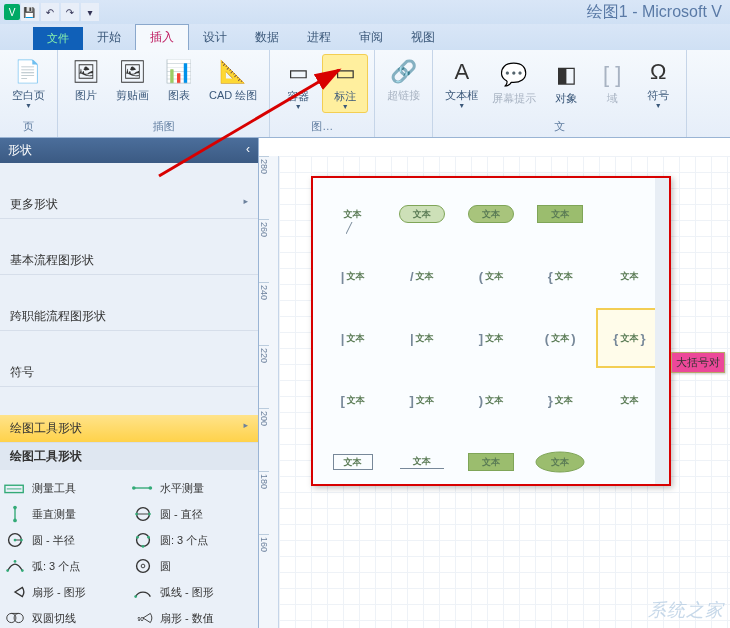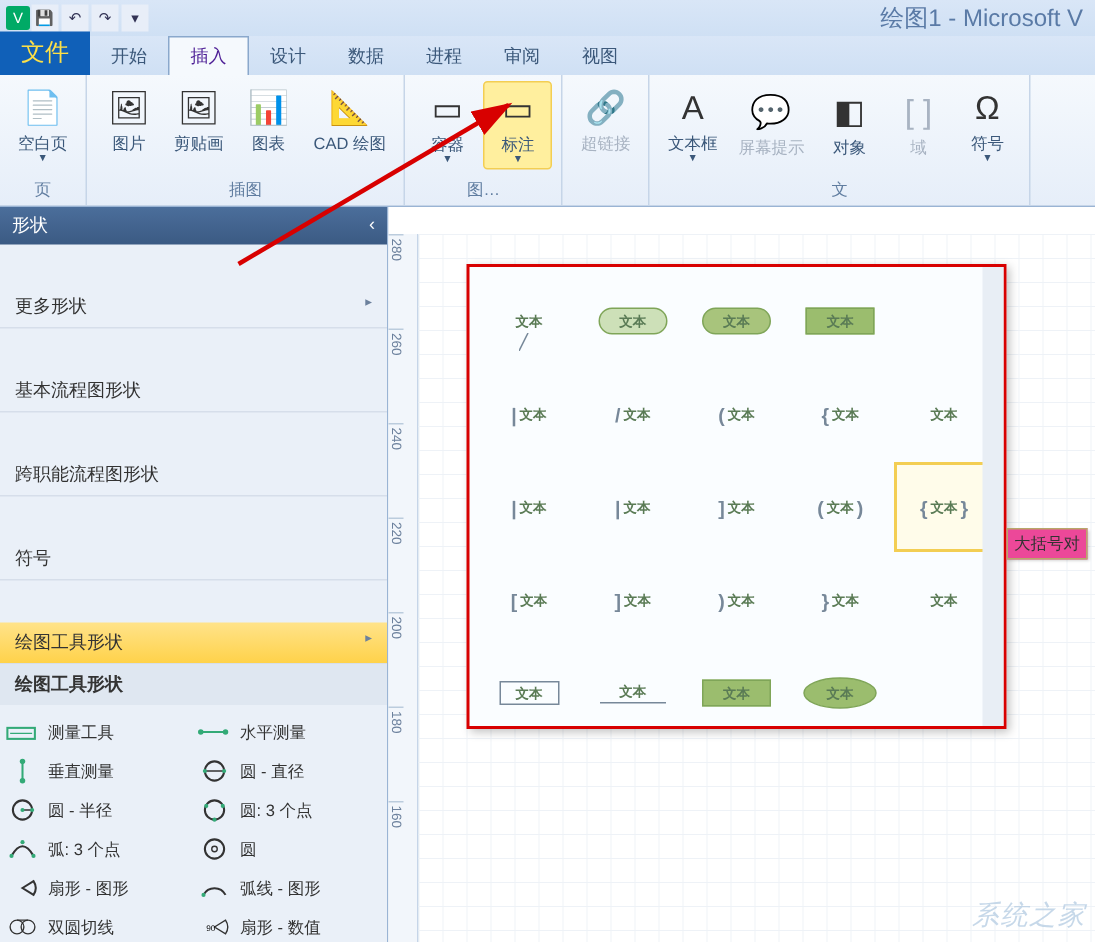--- a/index.html
+++ b/index.html
@@ -6,23 +6,23 @@
   body { background: #fff; font-size: 12px; color: #333; width: 730px; }
 
   
   .titlebar { background: linear-gradient(#d9e6f7,#cfe0f4); height: 24px; display: flex; align-items: center; padding: 0 4px; }
   .titlebar .visio-icon { width:16px;height:16px; background:#0a6; display:inline-flex;align-items:center;justify-content:center;color:#fff;font-size:10px;border-radius:2px;}
   .qat-btn { width:18px;height:18px; margin:0 1px; background:#e8eef8; border:1px solid transparent; display:inline-flex;align-items:center;justify-content:center;color:#335; font-size:10px;}
   .titlebar .doc-title { margin-left:auto; color:#5a7aa6; font-size:16px; padding-right:4px;}
 
   
   .tabs { background:linear-gradient(#d9e6f7,#cfe0f4); height:26px; display:flex; align-items:flex-end;}
-  .tab-file { background:#1060b8;color:#fde047;padding:4px 14px; font-size:16px;}
+  .tab-file { background:#1060b8;color:#86efac;padding:4px 14px; font-size:11px;margin-left:33px;}
   .tab { padding:4px 14px; color:#3b587a; font-size:12px; cursor:pointer;}
-  .tab.active { background:#f5f9fd; border:1px solid #8aa8cc; border-bottom:none; color:#4c1d95;}
+  .tab.active { background:#f5f9fd; border:1px solid #8aa8cc; border-bottom:none; color:#be185d;}
 
   
   .ribbon { background:linear-gradient(#f5f9fd,#e6eef9); border-bottom:1px solid #9ab4d4; display:flex; height:88px; }
   .group { border-right:1px solid #c6d5e8; display:flex; flex-direction:column; align-items:center; justify-content:space-between; padding:4px 6px 0;}
   .group-row { display:flex; gap:2px;}
   .gbtn { display:flex; flex-direction:column; align-items:center; justify-content:center; padding:2px 6px; min-width:42px; cursor:pointer;}
   .gbtn .icon { width:32px; height:32px; display:flex;align-items:center;justify-content:center; font-size:22px;}
   .gbtn .lbl { font-size:11px; color:#3b587a; white-space:nowrap; text-align:center;}
   .gbtn .dd { font-size:7px; color:#3b587a; line-height:6px;}
   .group-title { font-size:11px; color:#607da0; padding:2px 0 3px; text-align:center; width:100%;}

